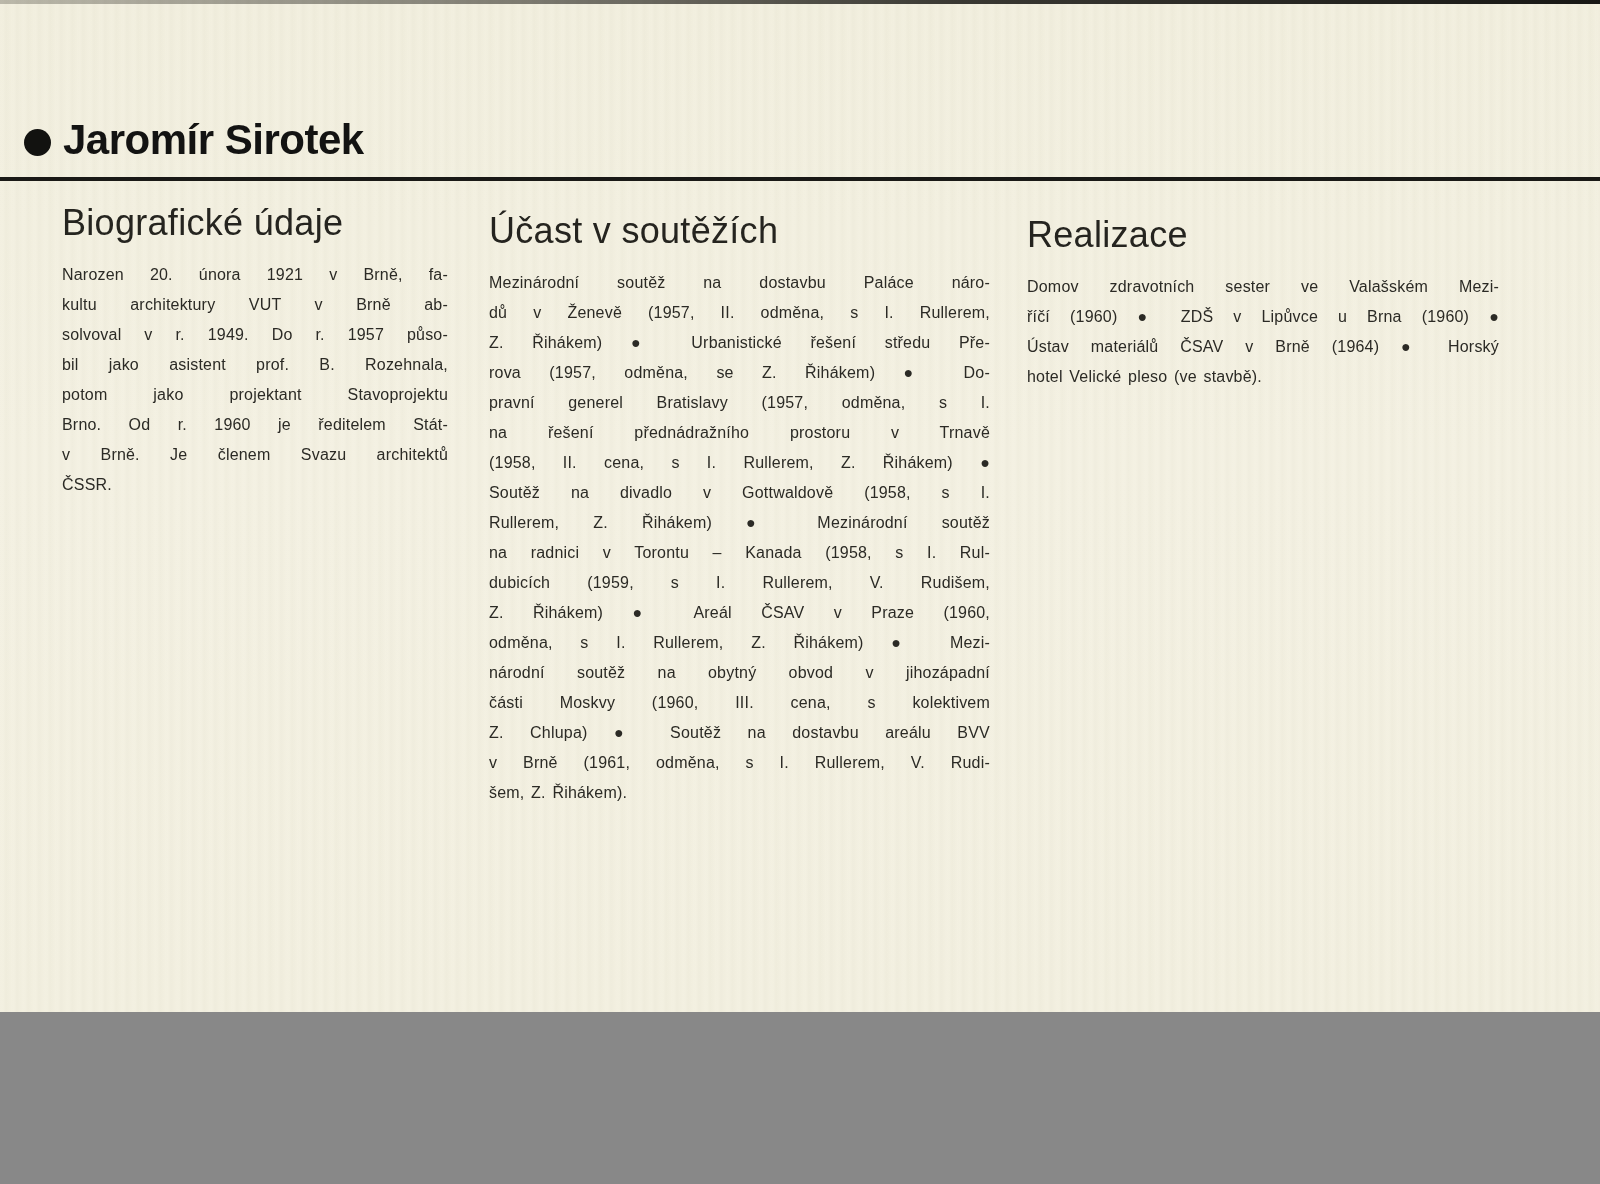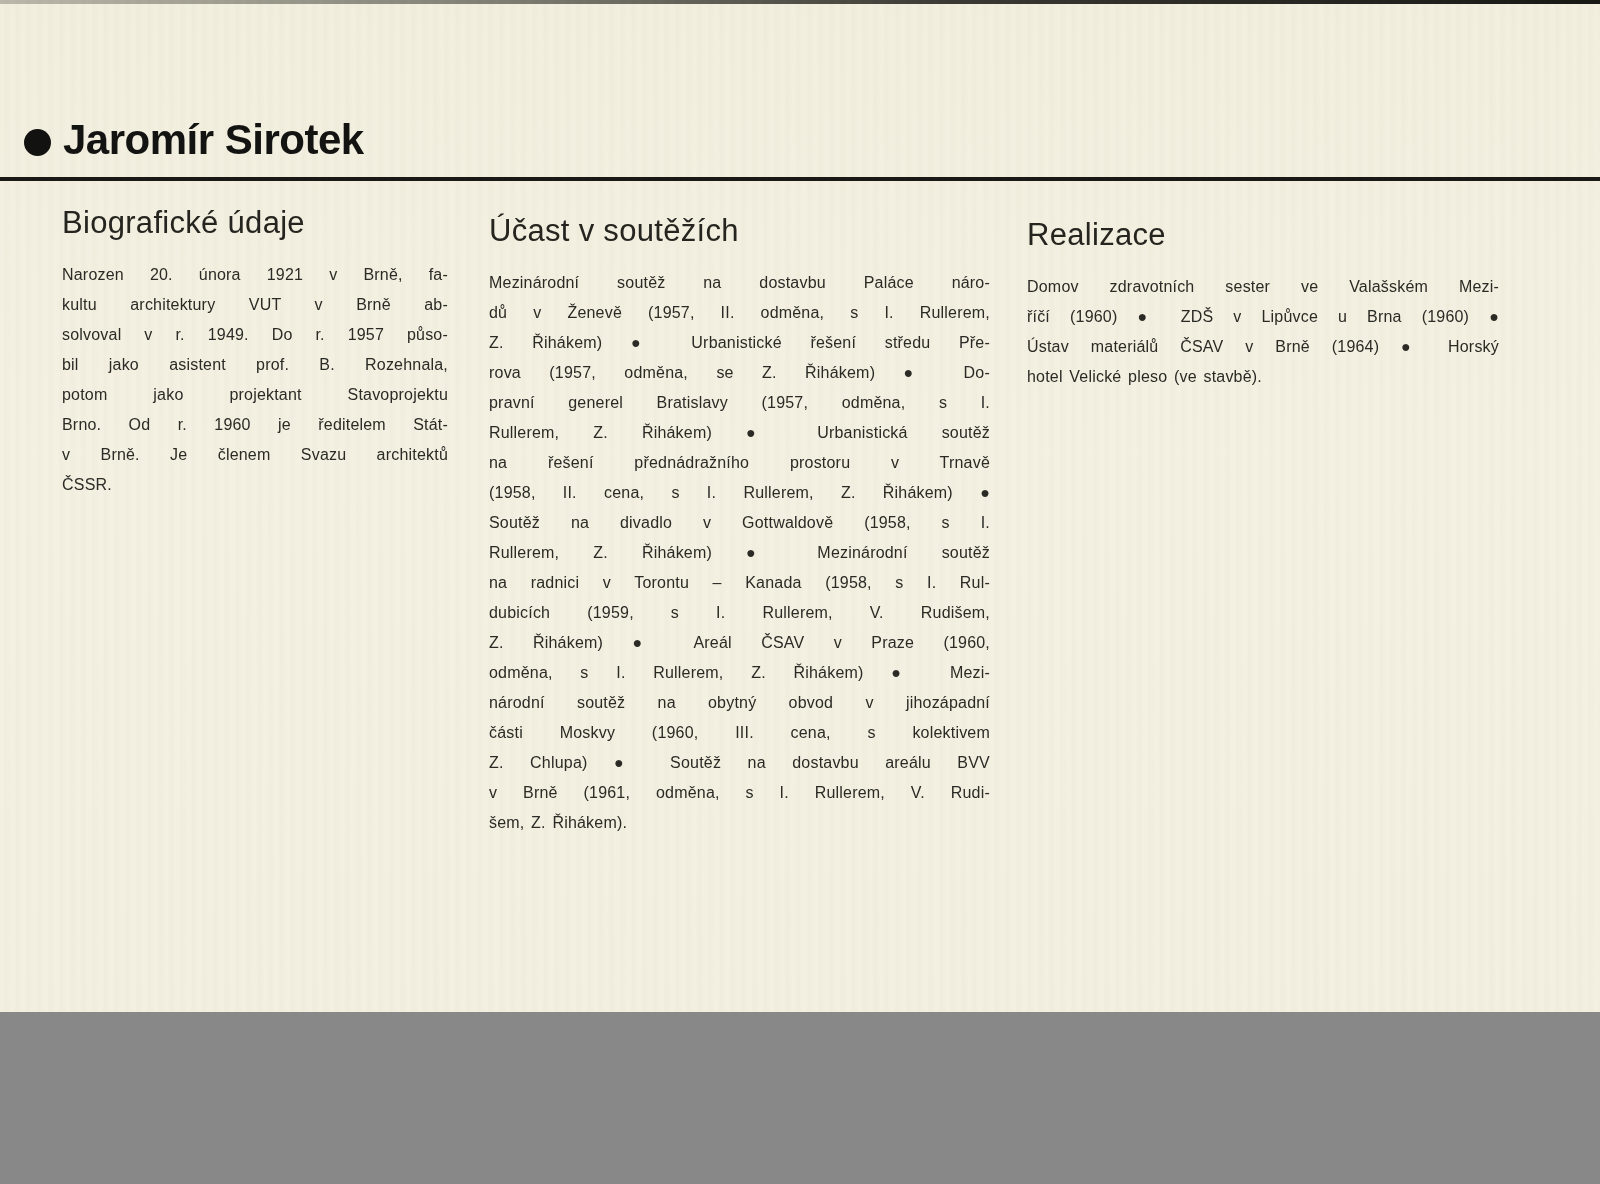--- a/index.html
+++ b/index.html
@@ -39,21 +39,21 @@
     position: absolute; left: 0; top: 177px; width: 100%; height: 4px;
     background: #1a1916;
   }
   .columns { position: absolute; top: 204px; left: 0; right: 0; height: 900px; }
   .col { position: absolute; top: 0; }
   .col-1 { left: 62px;   width: 386px; }
   .col-2 { left: 489px;  width: 501px; margin-top: 8px; }
   .col-3 { left: 1027px; width: 472px; margin-top: 12px; }
   .col h2 {
     margin: 0 0 19px 0;
-    font-size: 31px; font-weight: 400; letter-spacing: 0.3px;
+    font-size: 36px; font-weight: 400; letter-spacing: 0.3px;
     color: #25241f; line-height: 37px;
     white-space: nowrap;
   }
   .body-lines { color: #2b2a25; font-size: 16px; letter-spacing: 0.2px; }
   .line {
     height: 30px; line-height: 30px;
     text-align: justify; text-align-last: justify;
     word-spacing: 2px;
     overflow: hidden;
   }
@@ -97,21 +97,20 @@
     </section>
 
     <section class="col col-2">
       <h2>Účast v soutěžích</h2>
       <div class="body-lines">
           <div class="line">Mezinárodní soutěž na dostavbu Paláce náro-</div>
           <div class="line">dů v Ženevě (1957, II. odměna, s I. Rullerem,</div>
           <div class="line">Z. Řihákem) ● Urbanistické řešení středu Pře-</div>
           <div class="line">rova (1957, odměna, se Z. Řihákem) ● Do-</div>
           <div class="line">pravní generel Bratislavy (1957, odměna, s I.</div>
-          <div class="line">Rullerem, Z. Řihákem) ● Urbanistická soutěž</div>
           <div class="line">na řešení přednádražního prostoru v Trnavě</div>
           <div class="line">(1958, II. cena, s I. Rullerem, Z. Řihákem) ●</div>
           <div class="line">Soutěž na divadlo v Gottwaldově (1958, s I.</div>
           <div class="line">Rullerem, Z. Řihákem) ● Mezinárodní soutěž</div>
           <div class="line">na radnici v Torontu – Kanada (1958, s I. Rul-</div>
           <div class="line">dubicích (1959, s I. Rullerem, V. Rudišem,</div>
           <div class="line">Z. Řihákem) ● Areál ČSAV v Praze (1960,</div>
           <div class="line">odměna, s I. Rullerem, Z. Řihákem) ● Mezi-</div>
           <div class="line">národní soutěž na obytný obvod v jihozápadní</div>
           <div class="line">části Moskvy (1960, III. cena, s kolektivem</div>

